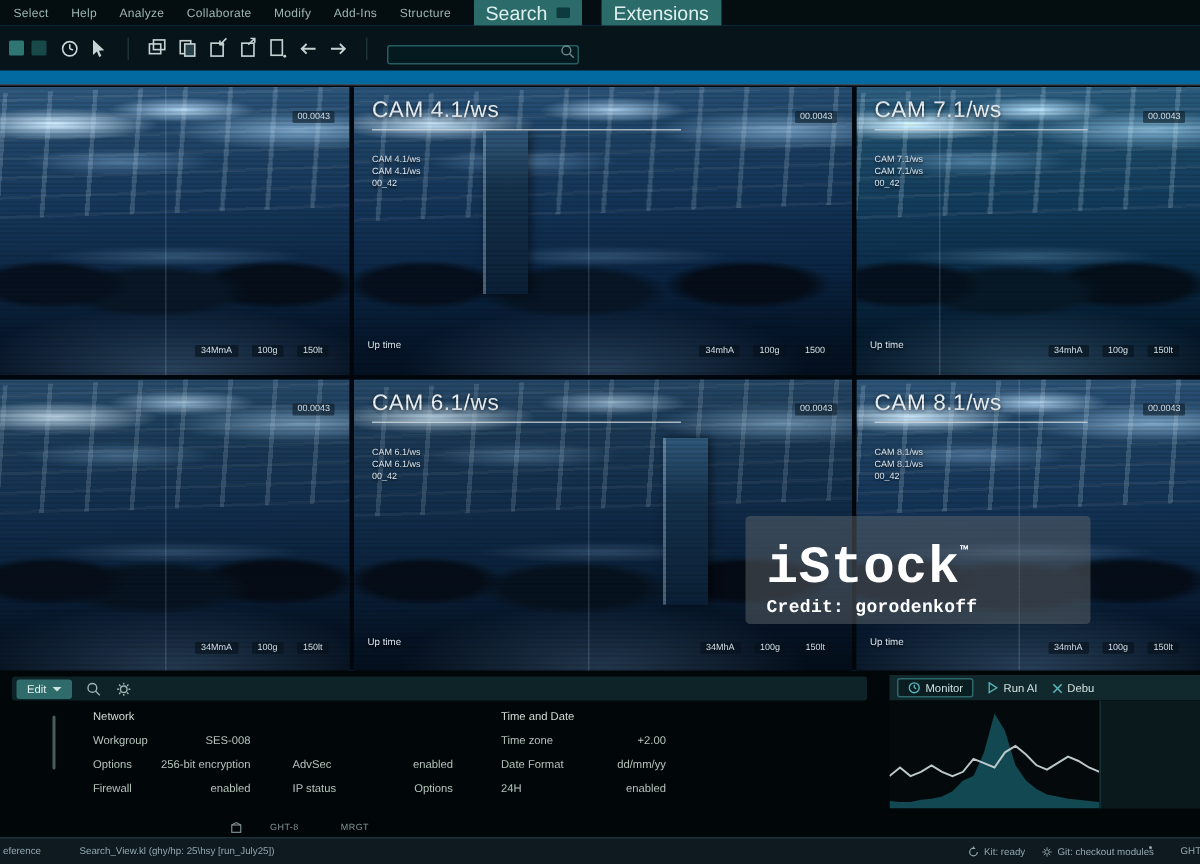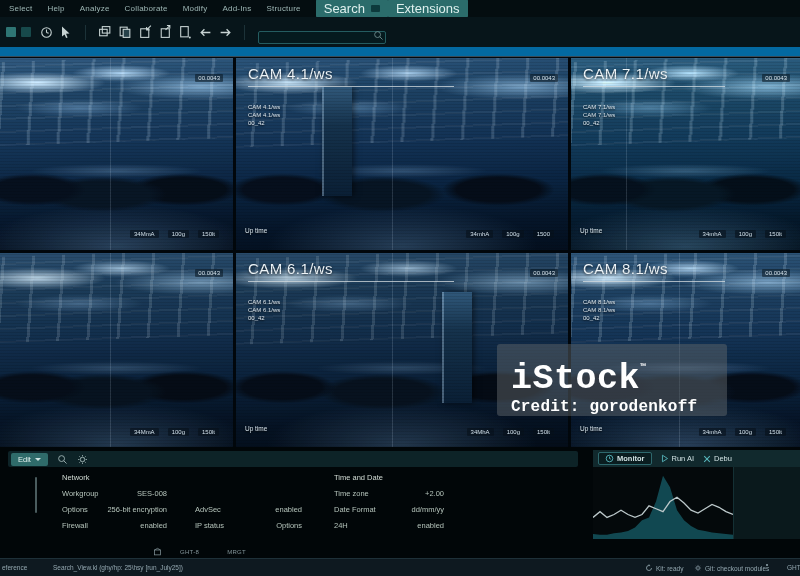--- a/index.html
+++ b/index.html
@@ -6,21 +6,21 @@
   #app{position:relative;width:800px;height:576px;overflow:hidden;background:#0369a1;
        font-family:"Liberation Sans",sans-serif;color:#b9c8c4;-webkit-font-smoothing:antialiased;}
 
   
   .menubar{position:absolute;left:0;top:0;width:800px;height:17px;background:#040d10;
            display:flex;align-items:center;padding-left:9px;box-sizing:border-box;}
   .menubar .mi{font-size:8px;color:#9db6b4;margin-right:15px;letter-spacing:.2px;cursor:default;}
   .badge{background:#2b6c6b;color:#def0ee;font-size:13px;padding:2px 8px;border-radius:2px;
          display:flex;align-items:center;gap:6px;}
   .badge .kbd{width:9px;height:7px;background:#0d3a3c;border-radius:1px;display:inline-block;}
-  .badge + .badge{}
+  .badge + .badge{margin-left:13px;}
 
   
   .toolbar{position:absolute;left:0;top:17px;width:800px;height:30px;background:#07151a;
            display:flex;align-items:center;padding-left:6px;box-sizing:border-box;}
   .tsq{width:10px;height:10px;border-radius:1px;margin-right:5px;}
   .tsq.a{background:#2e7574;} .tsq.b{background:#17494b;}
   .ticon{width:14px;height:14px;margin:0 3px;display:inline-flex;align-items:center;justify-content:center;}
   .ticon svg{display:block;}
   .tsep{width:1px;height:15px;background:#1c3238;margin:0 9px;}
   .tsearch{position:relative;width:128px;height:13px;margin-left:4px;}
@@ -78,42 +78,42 @@
   .uptime{position:absolute;left:9px;bottom:16px;font-size:6.5px;color:#dde9f0;
     text-shadow:0 1px 2px rgba(0,0,0,.8);}
   .telemetry{position:absolute;right:14px;bottom:12px;display:flex;gap:9px;}
   .telemetry span{font-size:6px;color:#d3e2ec;background:rgba(6,16,26,.6);padding:1px 4px;border-radius:1px;}
 
   
   .watermark{position:absolute;left:497px;top:344px;width:230px;height:72px;
     background:rgba(98,104,108,.48);border-radius:3px;color:#fff;padding:6px 0 0 14px;box-sizing:border-box;font-family:Liberation Mono, monospace;}
   .watermark .brand{font-size:35px;font-weight:bold;letter-spacing:.5px;line-height:36px;}
   .watermark .brand sup{font-size:9px;font-weight:bold;vertical-align:18px;letter-spacing:0;}
-  .watermark .credit{font-size:16px;font-weight:bold;margin-top:1px;letter-spacing:.2px;}
+  .watermark .credit{font-size:12px;font-weight:bold;margin-top:1px;letter-spacing:.2px;}
 
   
   .bpanel{position:absolute;left:0;top:447px;width:800px;height:111px;background:#010608;}
   .editstrip{position:absolute;left:8px;top:4px;width:570px;height:16px;background:#0d2327;border-radius:2px;
     display:flex;align-items:center;padding-left:3px;box-sizing:border-box;}
   .editbtn{background:#2f6b6a;color:#e2f1ef;font-size:7.5px;padding:2px 7px;border-radius:2px;
     display:flex;align-items:center;gap:4px;}
   .caret{width:0;height:0;border-left:3px solid transparent;border-right:3px solid transparent;
     border-top:3px solid #cfe4e2;}
   .stripicon{margin-left:9px;display:inline-flex;}
 
   .sect{position:absolute;font-size:7.5px;color:#b4c3ba;}
   .sect .hdr{height:16px;line-height:16px;color:#d3ddd6;}
   .sect .row{height:16px;line-height:16px;display:flex;justify-content:space-between;}
   .vscroll{position:absolute;left:35px;top:30px;width:2px;height:36px;background:#4a5c5e;border-radius:1px;}
 
   
   .tabstrip{position:absolute;left:593px;top:3px;width:207px;height:17px;background:#11292d;
     display:flex;align-items:center;gap:9px;padding-left:5px;box-sizing:border-box;}
   .tab{display:flex;align-items:center;gap:3px;font-size:7.5px;color:#cfe0e1;}
-  .tab.active{border:1px solid #2e686d;background:#0a1d20;padding:1px 6px;border-radius:2px;font-weight:bold;}
+  .tab.active{border:1px solid #2e686d;background:#0a1d20;padding:1px 6px;border-radius:2px;}
   .chartpanel{position:absolute;left:593px;top:20px;width:207px;height:72px;background:#04090b;}
   .chart{position:absolute;left:0;top:0;width:140px;height:72px;}
   .chartside{position:absolute;left:140px;top:0;width:67px;height:72px;background:#0a191c;
     border-left:1px solid #143034;}
 
   
   .subrow{position:absolute;left:0;top:98px;width:800px;height:13px;display:flex;align-items:center;}
   .subrow .tag{font-size:6px;color:#839499;letter-spacing:.3px;}
   .statusbar{position:absolute;left:0;top:558px;width:800px;height:18px;background:#0e1920;
     border-top:1px solid #1e3038;box-sizing:border-box;font-size:6.5px;color:#94a8b0;}

